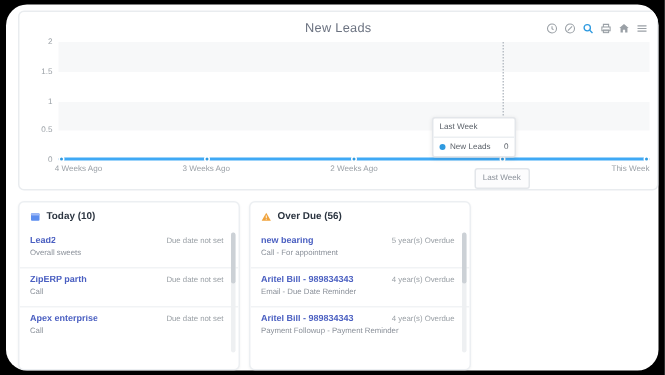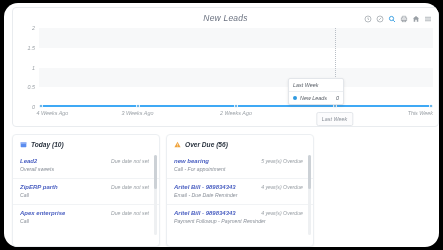--- a/index.html
+++ b/index.html
@@ -6,21 +6,20 @@
   html, body {
     width: 443px; height: 250px;
     background: #000000;
     font-family: "Liberation Sans", sans-serif;
     overflow: hidden;
   }
   #screen {
     position: relative;
     width: 443px; height: 250px;
     background: #000000;
-    font-style: italic;
   }
   
   .device {
     position: absolute;
     left: 4px; top: 3px;
     width: 435px; height: 244px;
     background: #ffffff;
     border-radius: 14px;
     overflow: hidden;
   }

